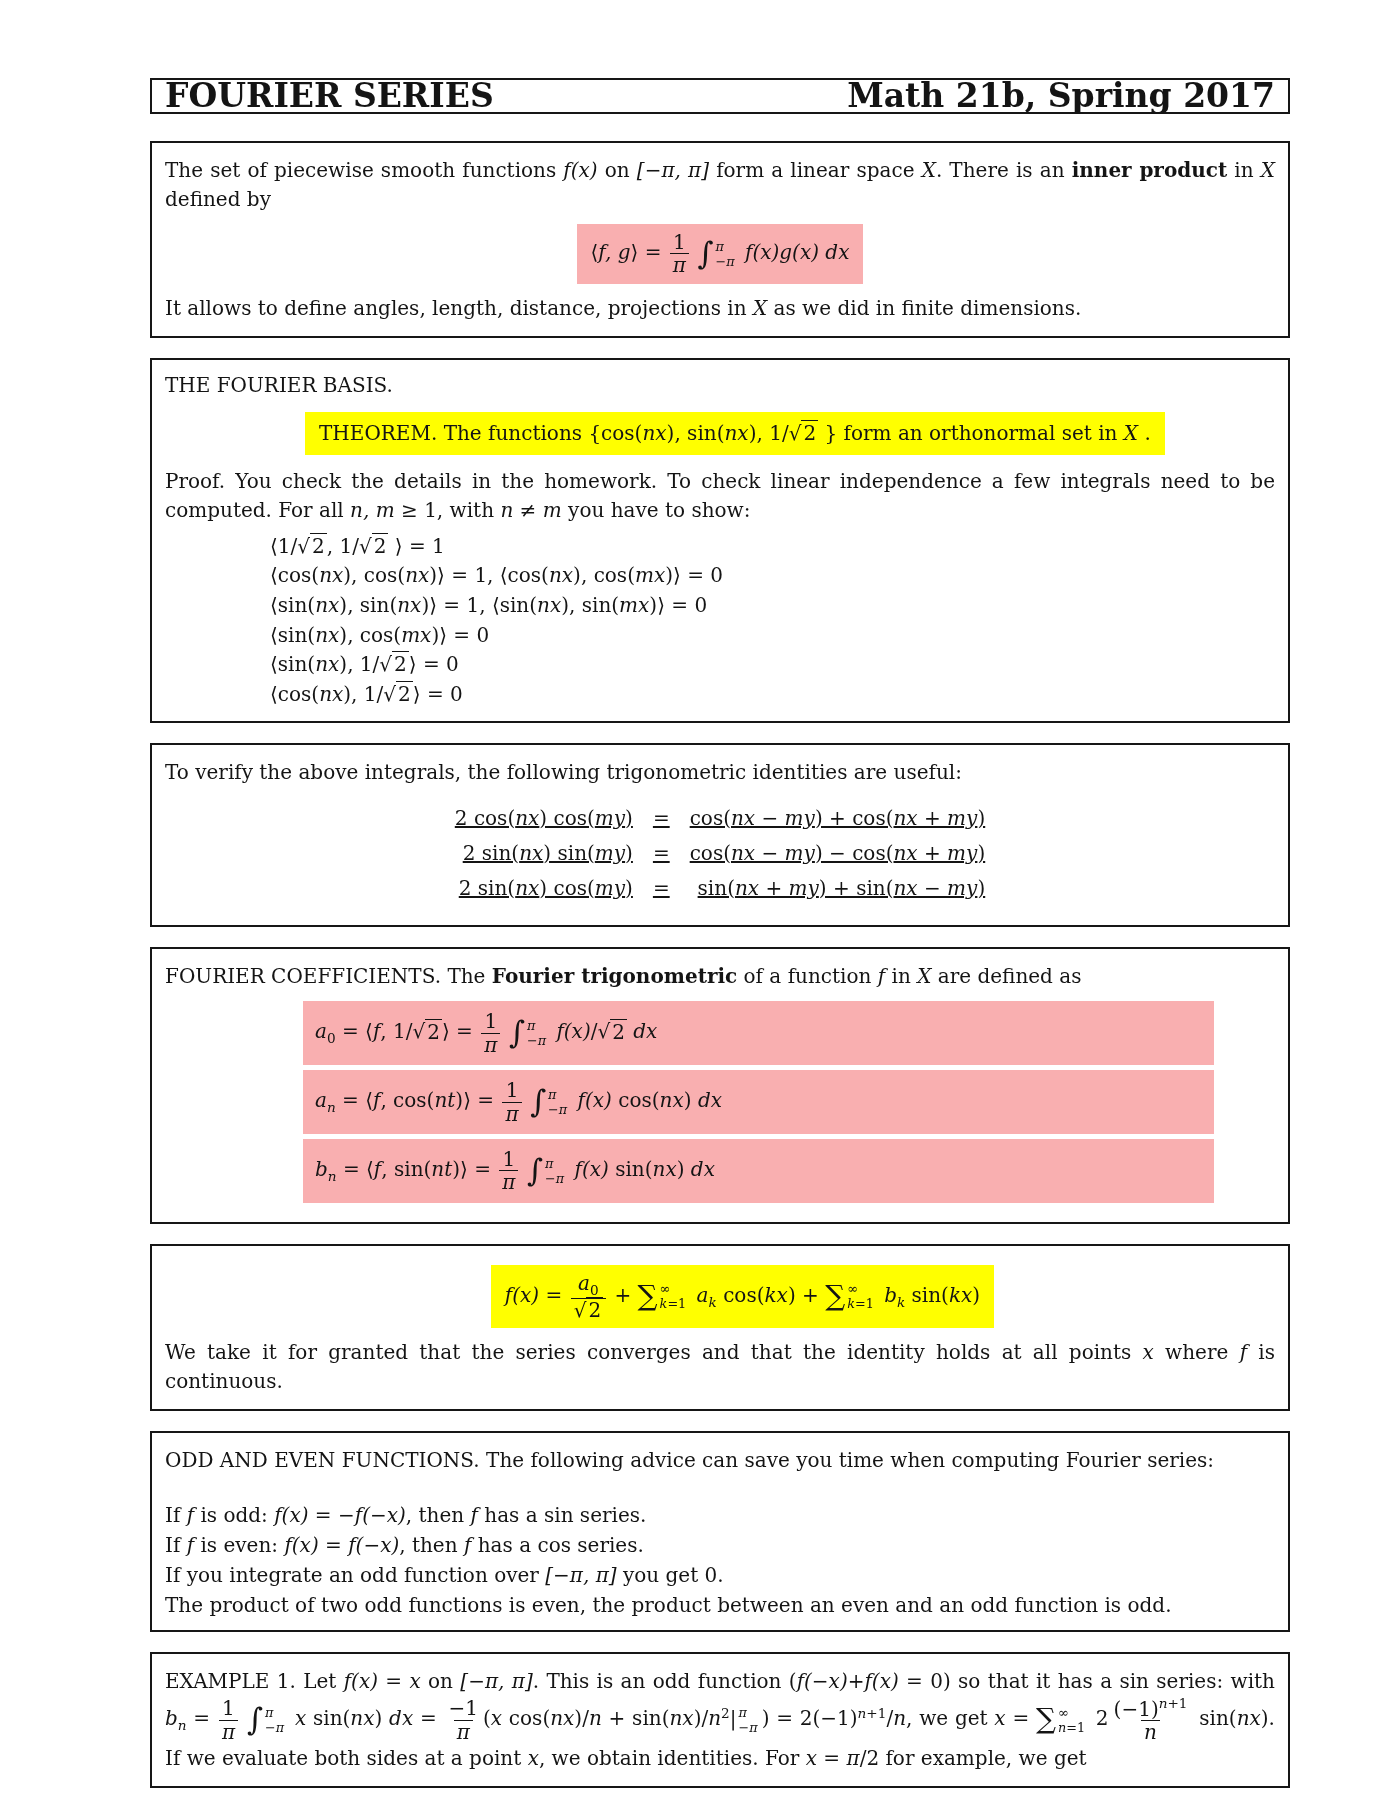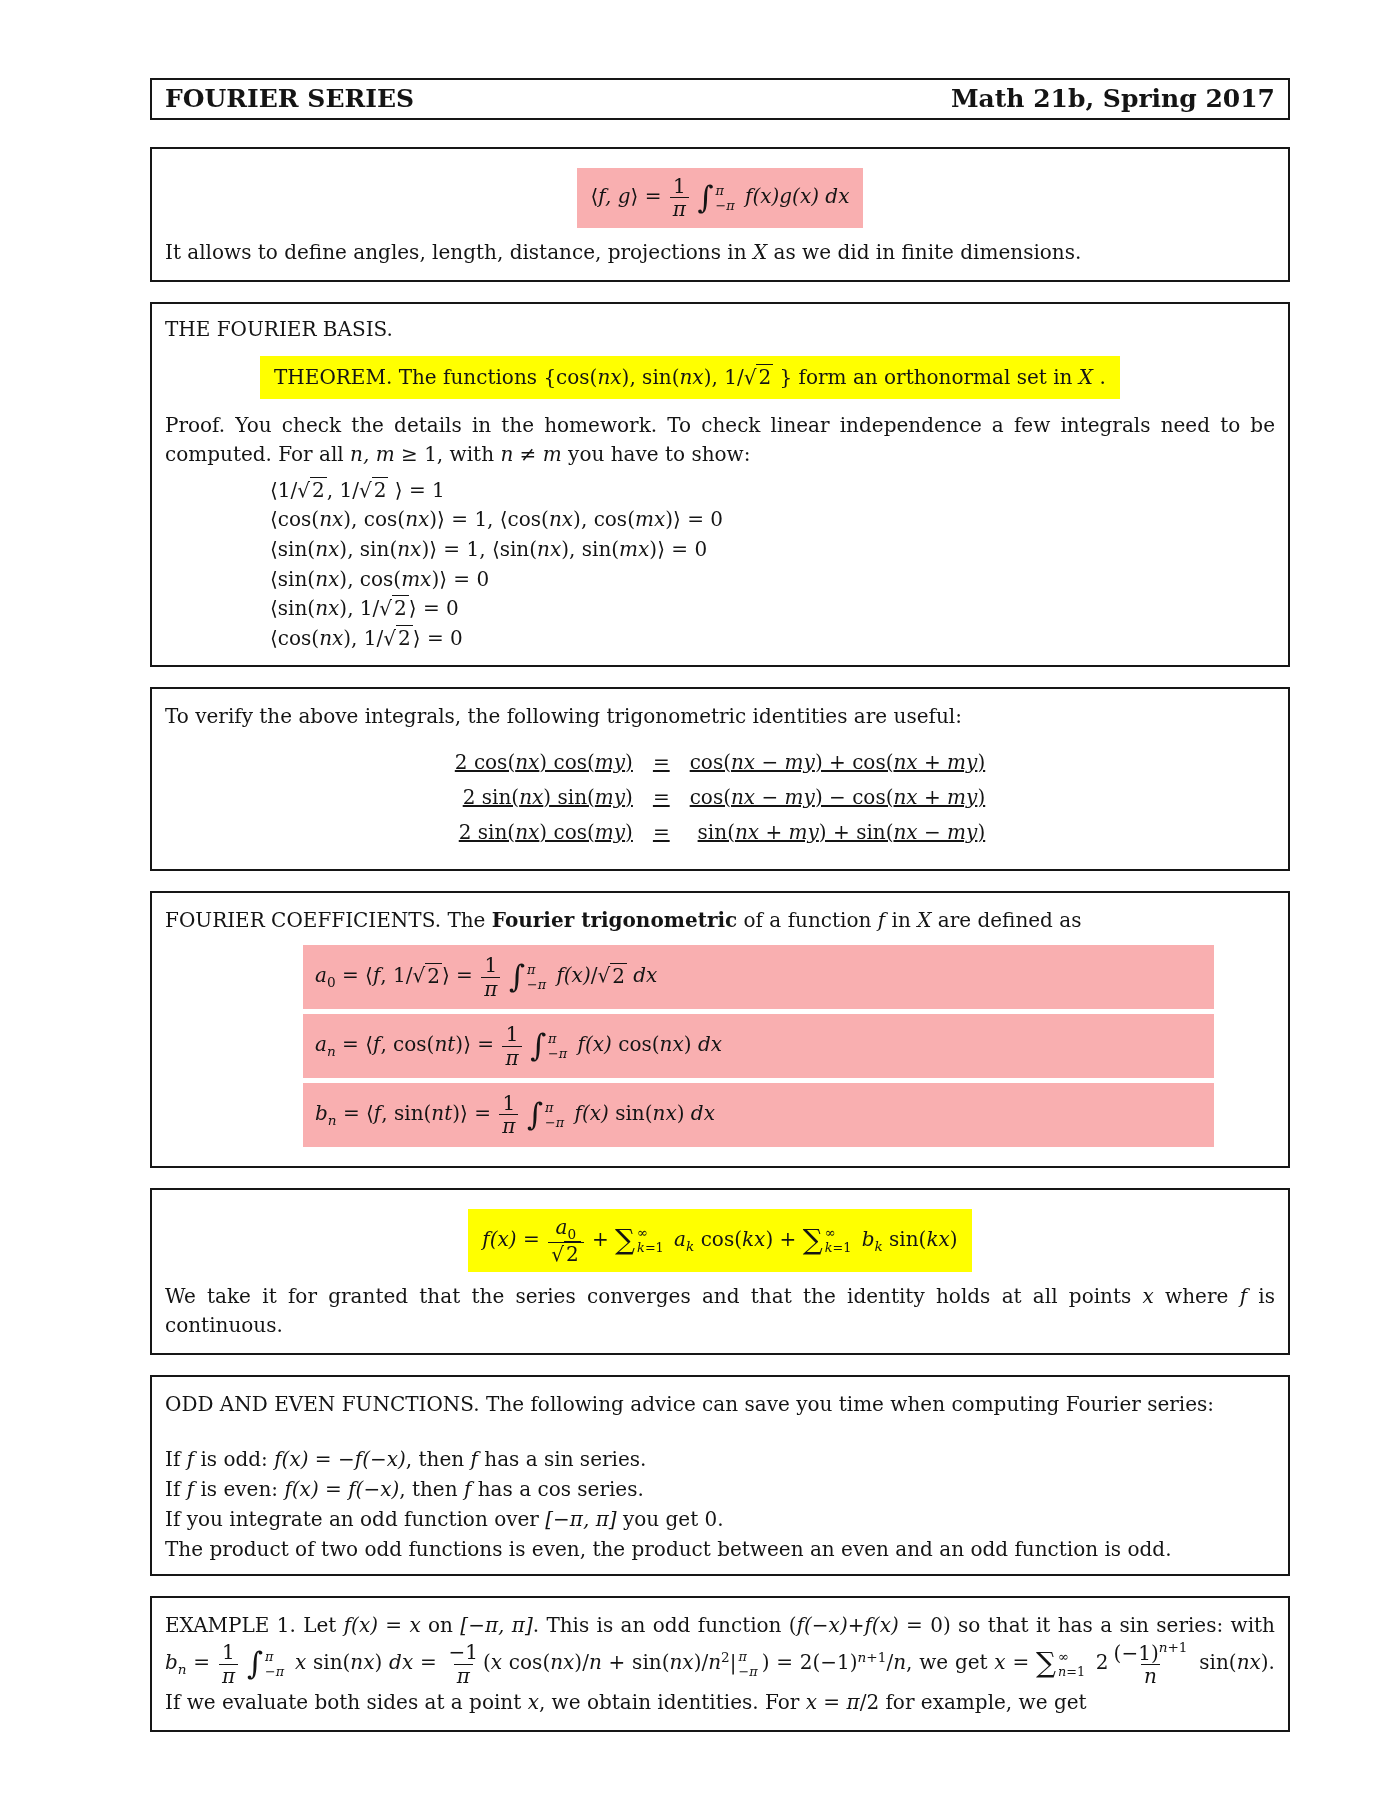--- a/index.html
+++ b/index.html
@@ -8,28 +8,28 @@
     font-family:"DejaVu Serif","DejaVu Sans",serif;
     color:#141414;font-size:20px;line-height:1.45;
   }
   .page{width:1140px;margin-left:150px;padding-top:78px;}
   .box{
     border:2px solid #161616;background:#fff;
     padding:9px 13px;margin-bottom:20px;box-sizing:border-box;
   }
   .box-header{
     display:flex;justify-content:space-between;align-items:center;
-    border:2px solid #161616;height:42px;padding:0 13px;margin-bottom:27px;
-    font-weight:bold;font-size:25px;box-sizing:border-box;
+    border:2px solid #161616;height:36px;padding:0 13px;margin-bottom:27px;
+    font-weight:bold;font-size:33px;box-sizing:border-box;
   }
   p{margin:4px 0;text-align:justify;}
   .center{text-align:center;text-decoration:underline;}
   .hl{display:inline-block;padding:7px 14px;text-align:left;}
   .hl-pink{background:var(--pink,#F9AFB0);}
-  .hl-yellow{background:var(--yellow,#FFFF00);}
+  .hl-yellow{background:var(--yellow,#FFFF00);margin-left:45px;}
   .formula-block{margin:10px 0;}
   .coef-row{
     display:block;background:var(--pink,#F9AFB0);
     margin:0 0 5px 138px;width:911px;padding:9px 12px;box-sizing:border-box;
   }
   .theorem-wrap{margin:12px 0 12px 95px;}
   .list-math{margin:8px 0 4px 100px;line-height:1.38;}
   .list-math div{margin:2px 5px;}
   .advice div{margin:1px 0;}
   .advice{margin-top:26px;}
@@ -58,20 +58,21 @@
 <body>
 
 <div class="page">
 
   <div class="box-header">
     <span>FOURIER SERIES</span>
     <span>Math 21b, Spring 2017</span>
   </div>
 
   <div class="box">
+    <p>The set of piecewise smooth functions <i>f(x)</i> on <i>[−π, π]</i> form a linear space <i>X</i>. There is an <b>inner product</b> in <i>X</i> defined by</p>
     <div class="center formula-block">
       <span class="hl hl-pink">⟨<i>f, g</i>⟩ = <span class="fr">
             <span>1</span>
             <span><i>π</i></span>
           </span> <span class="intg">∫</span><span class="lim">
             <span><i>π</i></span>
             <span><i>−π</i></span>
           </span> <i>f(x)g(x)</i> <i>dx</i></span>
     </div>
     <p>It allows to define angles, length, distance, projections in <i>X</i> as we did in finite dimensions.</p>

